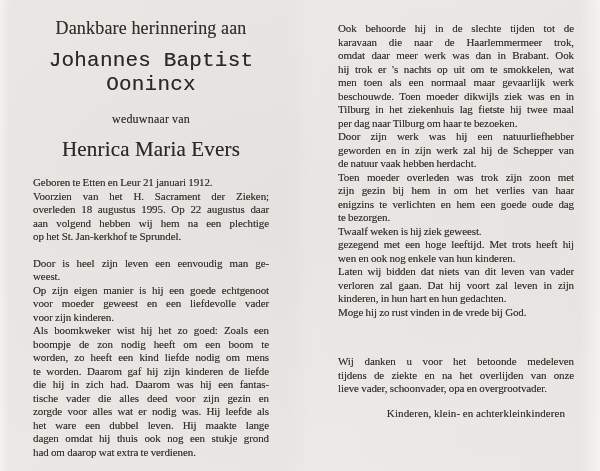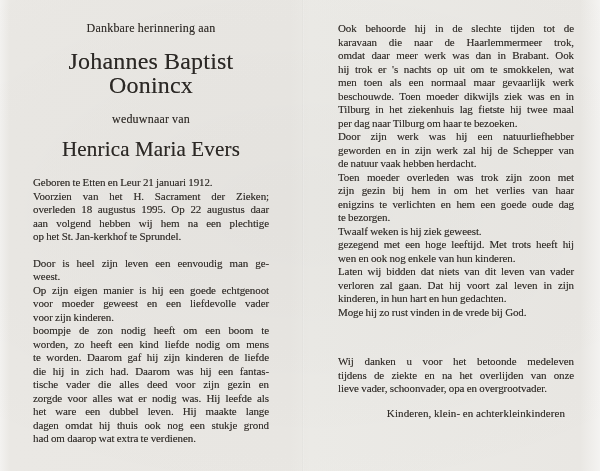--- a/index.html
+++ b/index.html
@@ -31,22 +31,22 @@
     font-size: 11px;
     line-height: 13.5px;
     letter-spacing: -0.1px;
     word-spacing: -0.3px;
     text-shadow: 0 0 0.5px rgba(60,55,50,0.55);
   }
   .col-left  { left: 33px;  top: 18px; }
   .col-right { left: 338px; top: 22px; }
 
   .hdr { text-align: center; }
-  .hdr-intro   { font-size: 12px; margin-top: 4px;  letter-spacing: 0.2px; }
-  .hdr-name    { font-size: 24px; margin-top: 13px; line-height: 24px; color: #2b2825; letter-spacing: 0.2px; }
+  .hdr-intro   { font-size: 18px; margin-top: 4px;  letter-spacing: 0.2px; }
+  .hdr-name    { font-size: 21px; margin-top: 13px; line-height: 24px; color: #2b2825; letter-spacing: 0.2px; font-family: Liberation Mono, monospace; }
   .hdr-rel     { font-size: 12px; margin-top: 16px; letter-spacing: 0.2px; }
   .hdr-spouse  { font-size: 21px; margin-top: 13px; line-height: 20px; color: #2b2825; letter-spacing: 0.2px; }
 
   .paras-left  { margin-top: 17px; }
   .col-left  .para + .para { margin-top: 13px; }
   .col-right .para + .para { margin-top: 36px; }
 
   .line { white-space: normal; }
   .line.j { text-align: justify; text-align-last: justify; }
 
@@ -77,20 +77,21 @@
           <div class="line j">overleden 18 augustus 1995. Op 22 augustus daar</div>
           <div class="line j">aan volgend hebben wij hem na een plechtige</div>
           <div class="line">op het St. Jan-kerkhof te Sprundel.</div>
         </div>
         <div class="para">
           <div class="line j">Door is heel zijn leven een eenvoudig man ge-</div>
           <div class="line">weest.</div>
           <div class="line j">Op zijn eigen manier is hij een goede echtgenoot</div>
           <div class="line j">voor moeder geweest en een liefdevolle vader</div>
           <div class="line">voor zijn kinderen.</div>
+          <div class="line j">Als boomkweker wist hij het zo goed: Zoals een</div>
           <div class="line j">boompje de zon nodig heeft om een boom te</div>
           <div class="line j">worden, zo heeft een kind liefde nodig om mens</div>
           <div class="line j">te worden. Daarom gaf hij zijn kinderen de liefde</div>
           <div class="line j">die hij in zich had. Daarom was hij een fantas-</div>
           <div class="line j">tische vader die alles deed voor zijn gezin en</div>
           <div class="line j">zorgde voor alles wat er nodig was. Hij leefde als</div>
           <div class="line j">het ware een dubbel leven. Hij maakte lange</div>
           <div class="line j">dagen omdat hij thuis ook nog een stukje grond</div>
           <div class="line">had om daarop wat extra te verdienen.</div>
         </div>

